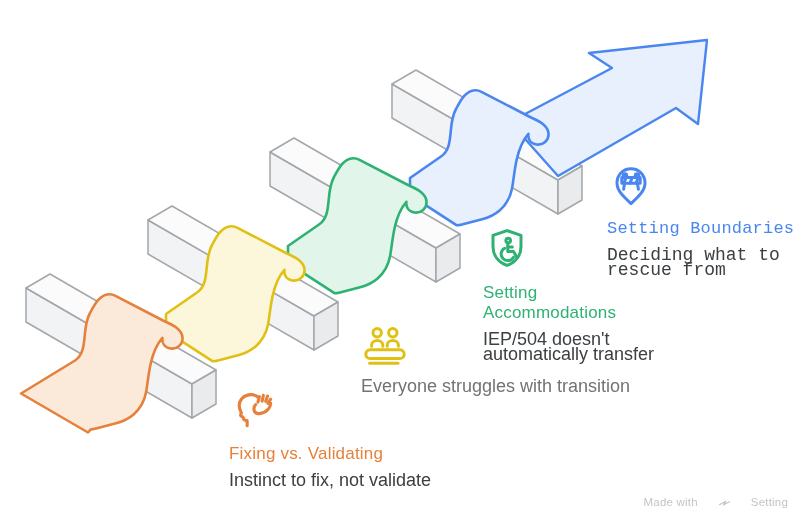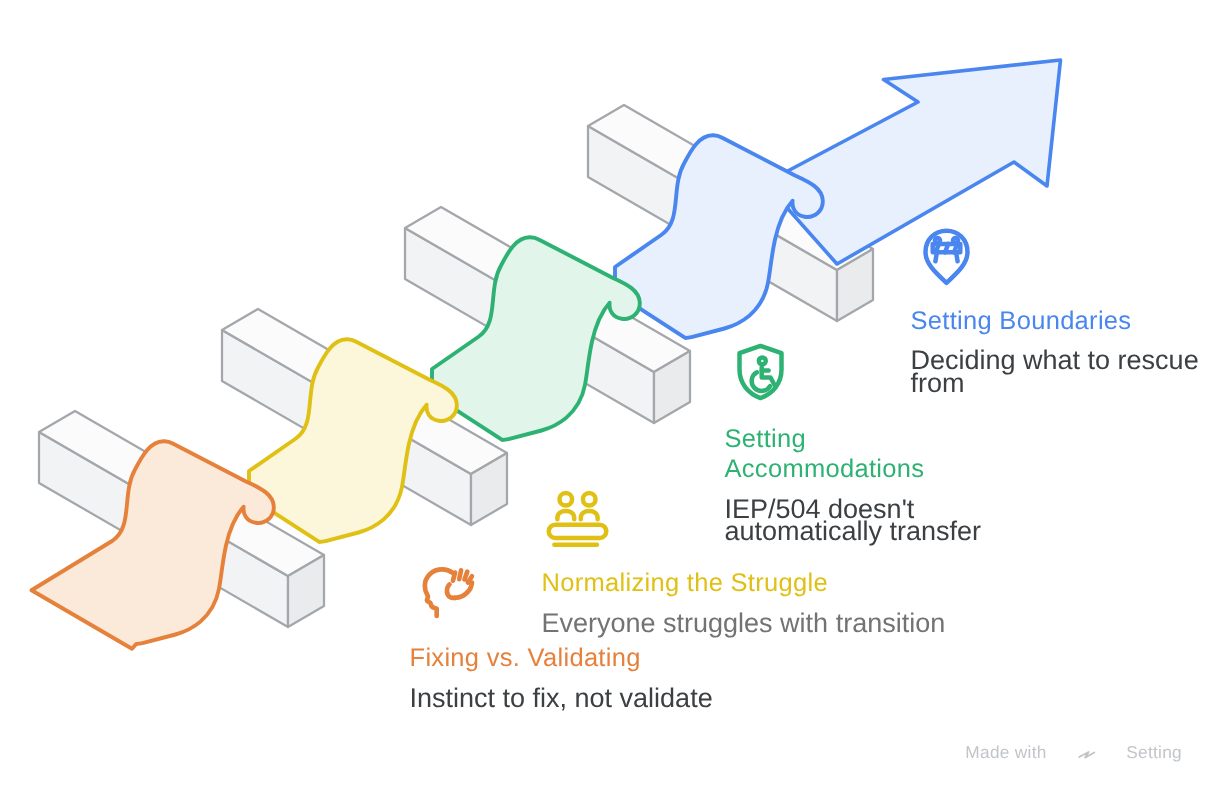--- a/index.html
+++ b/index.html
@@ -55,58 +55,57 @@
       <g transform="translate(106,293)">
         <path d="M-80,-5 L86,91 L86,125 L-80,29 Z" fill="#F2F3F4" stroke="#A3A7AB" stroke-width="1.5" stroke-linejoin="round" stroke-linecap="round"></path>
         <path d="M-80,-5 L-56,-19 L110,77 L86,91 Z" fill="#FBFBFB" stroke="#A3A7AB" stroke-width="1.5" stroke-linejoin="round" stroke-linecap="round"></path>
         <path d="M86,91 L110,77 L110,111 L86,125 Z" fill="#EAEBEC" stroke="#A3A7AB" stroke-width="1.5" stroke-linejoin="round" stroke-linecap="round"></path>
       </g>
       <g transform="translate(106,293)">
         <path d="M -85,100.5 L -31,67.5 C -17,58 -25,36 -16,20 C -11,10.5 -6,1.5 3,1.2 C 5.5,1.1 7.5,1.7 9.5,2.8 L 58,28 C 68,32.5 76,36.5 76.5,44.5 C 77,51.5 71,56.5 64.5,55.5 C 58.5,54.6 55.8,50 56.4,44.8 C 50,52 46.8,61 44.6,71 C 42.2,82 41.6,91 40,99.5 C 38.3,108.5 33.8,116 27.6,121.4 C 23,125.3 17,128.3 11,130 L -11,135.8 C -13,136.3 -14.5,136.3 -15.2,136.3 L -18,139.5 Z" fill="#FBE9D9" stroke="#E5813B" stroke-width="2.6" stroke-linejoin="round" stroke-linecap="round"></path>
       </g>
     </svg>
 
-  <div class="step" style="left: 229px; top: 369px; margin-left: 44px; --accent: #E5813B;">
+  <div class="step" style="left: 229px; top: 384px; --accent: #E5813B;">
     <svg class="icon" width="50" height="50" viewBox="0 0 24 24" fill="none" stroke="currentColor" stroke-width="1.5" stroke-linecap="round" stroke-linejoin="round">
       <path d="M13.8 6.2C12.9 5.5 11.7 5.1 10.5 5.1 7.3 5.1 4.9 7.4 4.9 10.4c0 1.9.9 2.8 1 3.3.1.5-.5 1.1-.3 1.4.3.4 1.1.5 1.2 1 .1 1 .8 1.4 1.9 1.5V20"></path>
       <path d="M12.8 9.9c-.8.8-1 2-.6 3.2.4.8 1.3 1.2 2.3 1.1"></path>
       <path d="M14.5 14.2c1.5-.1 2.9-.6 3.9-1.7"></path>
       <path d="M14.6 6.1l-.7 2.6M16.5 5.4l-.6 2.8M18.5 5.8l-.9 2.5M20 7.3l-1.3 2"></path>
       <path d="M18.4 12.5c.9-.7 1.4-1.8 1.6-3.2"></path>
     </svg>
     <div class="step-title">Fixing vs. Validating</div>
     <div class="step-sub" style="color: rgb(60, 64, 67); text-align: center;">Instinct to fix, not validate</div>
   </div>
 
   <div class="step" style="left: 361px; top: 321px; --accent: #E0C014;">
     <svg class="icon" width="48" height="48" viewBox="0 0 24 24" fill="none" stroke="currentColor" stroke-width="1.5" stroke-linecap="round" stroke-linejoin="round">
       <circle cx="8.1" cy="5.9" r="2.1"></circle>
       <circle cx="15.9" cy="5.9" r="2.1"></circle>
       <path d="M5.3 12.6v-.5c0-1.4 1.2-2.3 2.8-2.3s2.8.9 2.8 2.3v.5"></path>
       <path d="M13.1 12.6v-.5c0-1.4 1.2-2.3 2.8-2.3s2.8.9 2.8 2.3v.5"></path>
       <rect x="2.4" y="14.4" width="19.2" height="4.4" rx="2.2"></rect>
       <path d="M4.3 21.1h14.2"></path>
     </svg>
-    <div class="step-title">Normalizing the Struggle</div>
     <div class="step-sub" style="color: #737373;">Everyone struggles with transition</div>
   </div>
 
   <div class="step" style="left: 483px; top: 225px; --accent: #2EB273;">
     <svg class="icon" width="48" height="48" viewBox="0 0 24 24" fill="none" stroke="currentColor" stroke-width="1.5" stroke-linecap="round" stroke-linejoin="round">
       <path d="M12 2.8 5 5.2v5.5c0 4.6 2.9 8 7 9.5 4.1-1.5 7-4.9 7-9.5V5.2Z"></path>
       <circle cx="12.6" cy="7.8" r="1.15"></circle>
       <path d="M12.4 9.9v3.4h2.9l1.5 2.7"></path>
       <path d="M12.4 11h2.3"></path>
       <path d="M10.8 11.6a3.3 3.3 0 1 0 4.4 4.6"></path>
     </svg>
     <div class="step-title" style="width:165px">Setting Accommodations</div>
     <div class="step-sub" style="width: 200px; color: rgb(60, 64, 67);">IEP/504 doesn't automatically transfer</div>
   </div>
 
-  <div class="step" style="left: 607px; top: 146px; --accent: #4A86EF;">
+  <div class="step" style="left: 607px; top: 161px; font-family: Liberation Mono, monospace; --accent: #4A86EF;">
     <svg class="icon" width="48" height="48" viewBox="0 0 24 24" fill="none" stroke="currentColor" stroke-width="1.5" stroke-linecap="round" stroke-linejoin="round">
       <path d="M12 21.3c-3.9-3.6-7-6.5-7-10.3C5 6.8 8.1 3.9 12 3.9s7 2.9 7 7.1c0 3.8-3.1 6.7-7 10.3Z"></path>
       <rect x="7.4" y="8.3" width="9.2" height="2.8"></rect>
       <path d="M9.5 8.3l-1.1 2.8M12.6 8.3l-1.1 2.8M15.6 8.3l-1.1 2.8"></path>
       <path d="M8.8 11.1l-.5 3M15.2 11.1l.5 3"></path>
       <circle cx="9" cy="7.2" r="0.85"></circle>
       <circle cx="15" cy="7.2" r="0.85"></circle>
     </svg>
     <div class="step-title">Setting Boundaries</div>
     <div class="step-sub" style="color: rgb(60, 64, 67);">Deciding what to rescue from</div>

